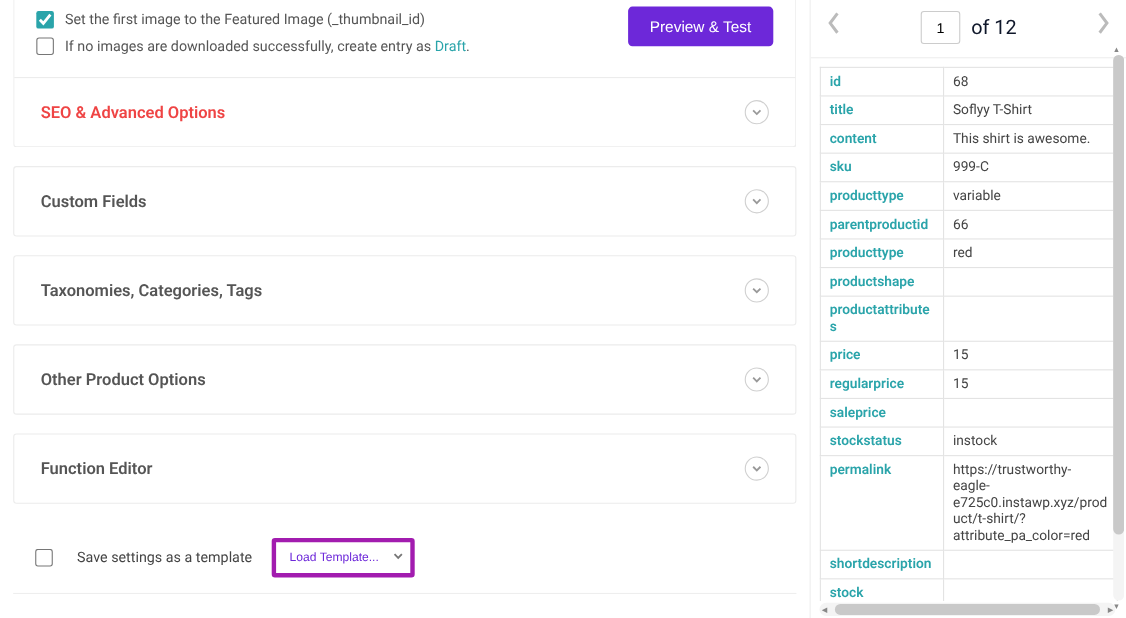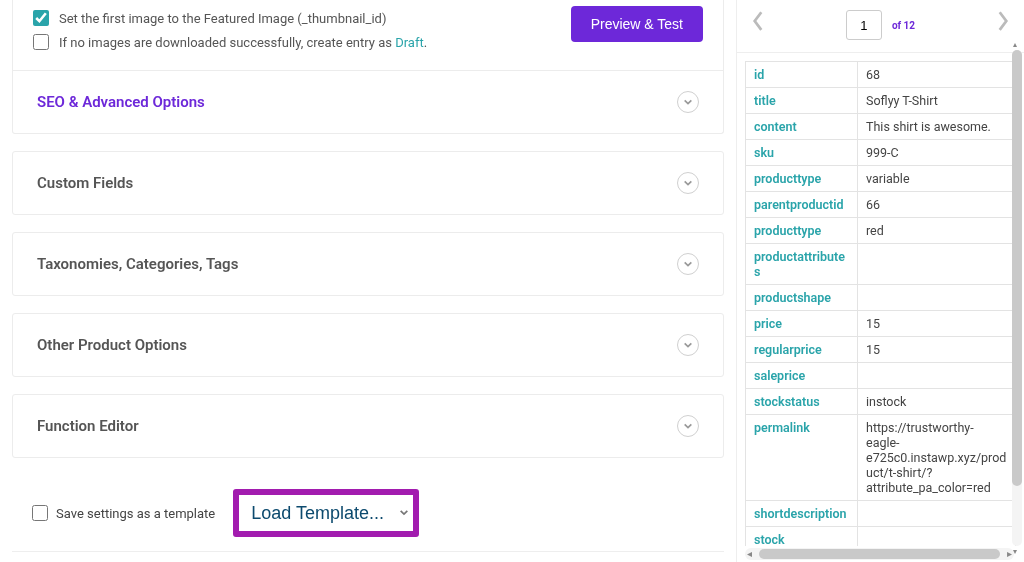--- a/index.html
+++ b/index.html
@@ -64,48 +64,48 @@
     align-items: center;
     justify-content: space-between;
     padding: 20px 24px;
     cursor: pointer;
   }
   .accordion .title {
     font-size: 15px;
     font-weight: 600;
     color: #555;
   }
-  .accordion.seo .title { color: #6d28d9; }
+  .accordion.seo .title { color: #ef4444; }
   .chev-circle {
     width: 22px; height: 22px;
     border: 1px solid #d0d0d0;
     border-radius: 50%;
     display: flex;
     align-items: center; justify-content: center;
   }
   .chev-circle svg { width: 10px; height: 10px; stroke: #999; fill: none; stroke-width: 2; }
   .template-row {
     display: flex;
     align-items: center;
     gap: 18px;
     padding: 14px 20px;
     border-bottom: 1px solid #eee;
     margin-bottom: 22px;
   }
   .save-lbl {
-    display: flex; align-items: center; gap: 8px;
+    display: flex; align-items: center; gap: 22px;
     color: #444; font-size: 13px;
   }
   .save-lbl input { width:16px; height:16px; accent-color:#2aa4aa; }
   .load-select {
-    border: 6px solid #a21caf;
+    border: 4px solid #a21caf;
     border-radius: 3px;
     padding: 8px 28px 8px 12px;
-    font-size: 18px;
-    color: #0c4a6e;
+    font-size: 11px;
+    color: #6d28d9;
     background: #fff;
     appearance: none;
     position: relative;
   }
   .select-wrap { position: relative; }
   .select-wrap .caret {
     position: absolute; right: 10px; top: 50%; transform: translateY(-50%);
     pointer-events: none;
   }
   .nav-row {
@@ -154,21 +154,21 @@
   .pager-arrow.left { left: 14px; }
   .pager-arrow.right { right: 14px; }
   .pager-arrow svg { width: 14px; height: 22px; stroke:#bbb; fill:none; stroke-width:2.5; }
   .pager input {
     width: 36px; height: 30px;
     border: 1px solid #ccc;
     border-radius: 3px;
     text-align: center;
     font-size: 13px;
   }
-  .pager-of { color: #6d28d9; font-size: 10px; font-weight: bold; }
+  .pager-of { color: #0f172a; font-size: 18px; }
   .preview-body {
     flex: 1;
     overflow: auto;
     padding: 8px 8px 2px 8px;
     position: relative;
   }
   .kv-table {
     width: 100%;
     border-collapse: collapse;
     table-layout: fixed;
@@ -365,25 +365,25 @@
           </tr>
           <tr>
             <td class="k">parentproductid</td>
             <td class="v">66</td>
           </tr>
           <tr>
             <td class="k">producttype</td>
             <td class="v">red</td>
           </tr>
           <tr>
+            <td class="k">productshape</td>
+            <td class="v"></td>
+          </tr>
+          <tr>
             <td class="k">productattributes</td>
-            <td class="v"></td>
-          </tr>
-          <tr>
-            <td class="k">productshape</td>
             <td class="v"></td>
           </tr>
           <tr>
             <td class="k">price</td>
             <td class="v">15</td>
           </tr>
           <tr>
             <td class="k">regularprice</td>
             <td class="v">15</td>
           </tr>

